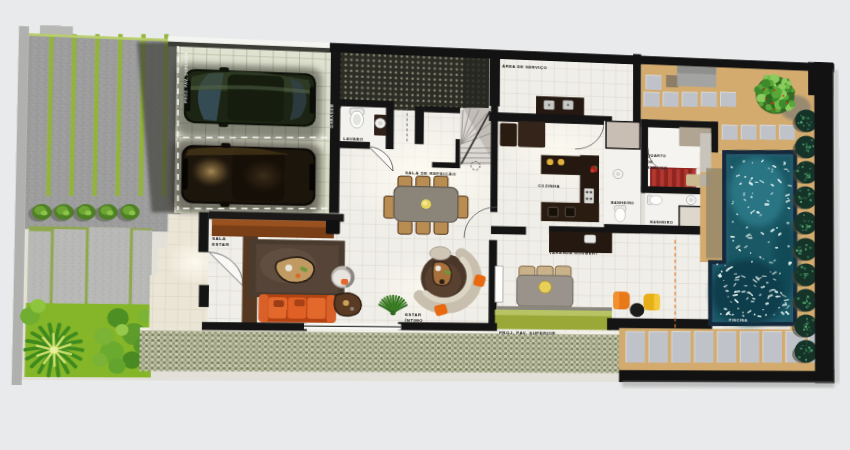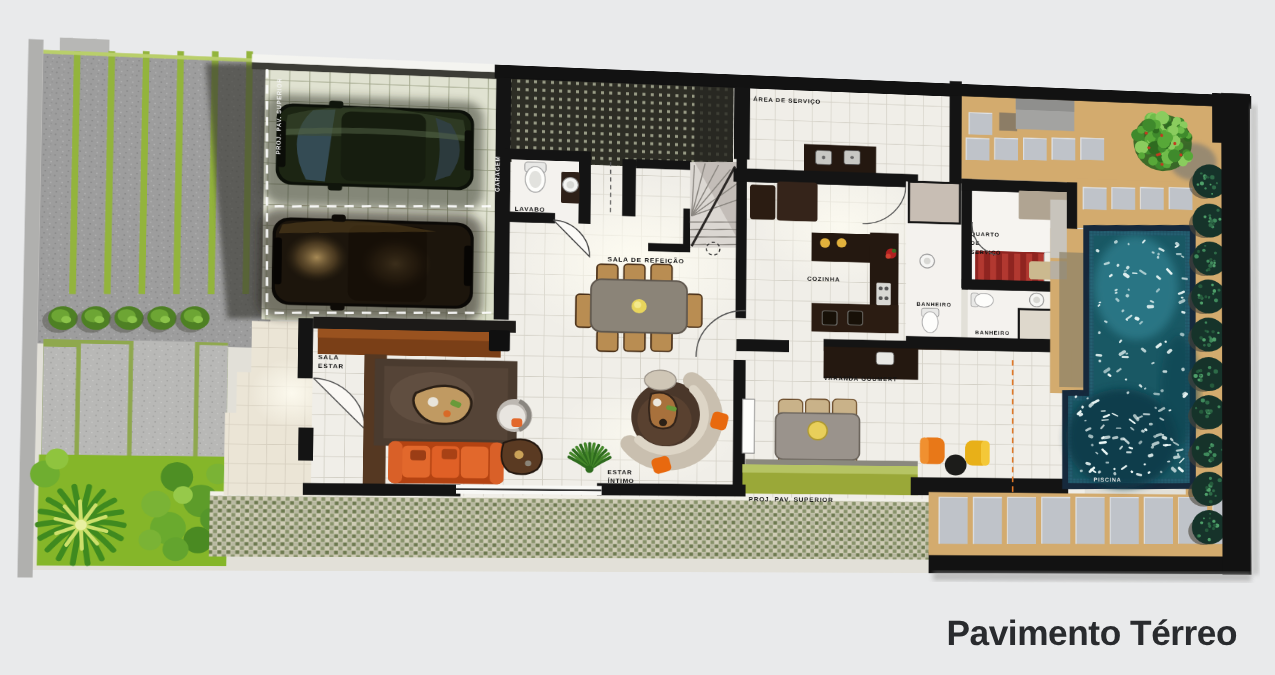--- a/index.html
+++ b/index.html
@@ -1124,13 +1124,12 @@
 
 <line x1="634.5" y1="196.6" x2="634.6" y2="293.9" stroke="#e07828" stroke-width="1.2" stroke-dasharray="4 3"></line>
 
 <rect x="579.6" y="349.0" width="224.8" height="6.4" fill="#9a9a98" opacity="0.55" filter="url(#b1)"></rect>
 <rect x="804.4" y="4.3" width="5.5" height="346.2" fill="#a8a8a6" opacity="0.5" filter="url(#b1)"></rect>
 
 <text x="453.9" y="299.9" font-size="4.4" fill="#141414" font-weight="bold" letter-spacing="0.5">PROJ. PAV. SUPERIOR</text>
 </svg>
 </div>
 
-<div id="title">Pavimento Térreo</div>
 </div>
 </body></html>

